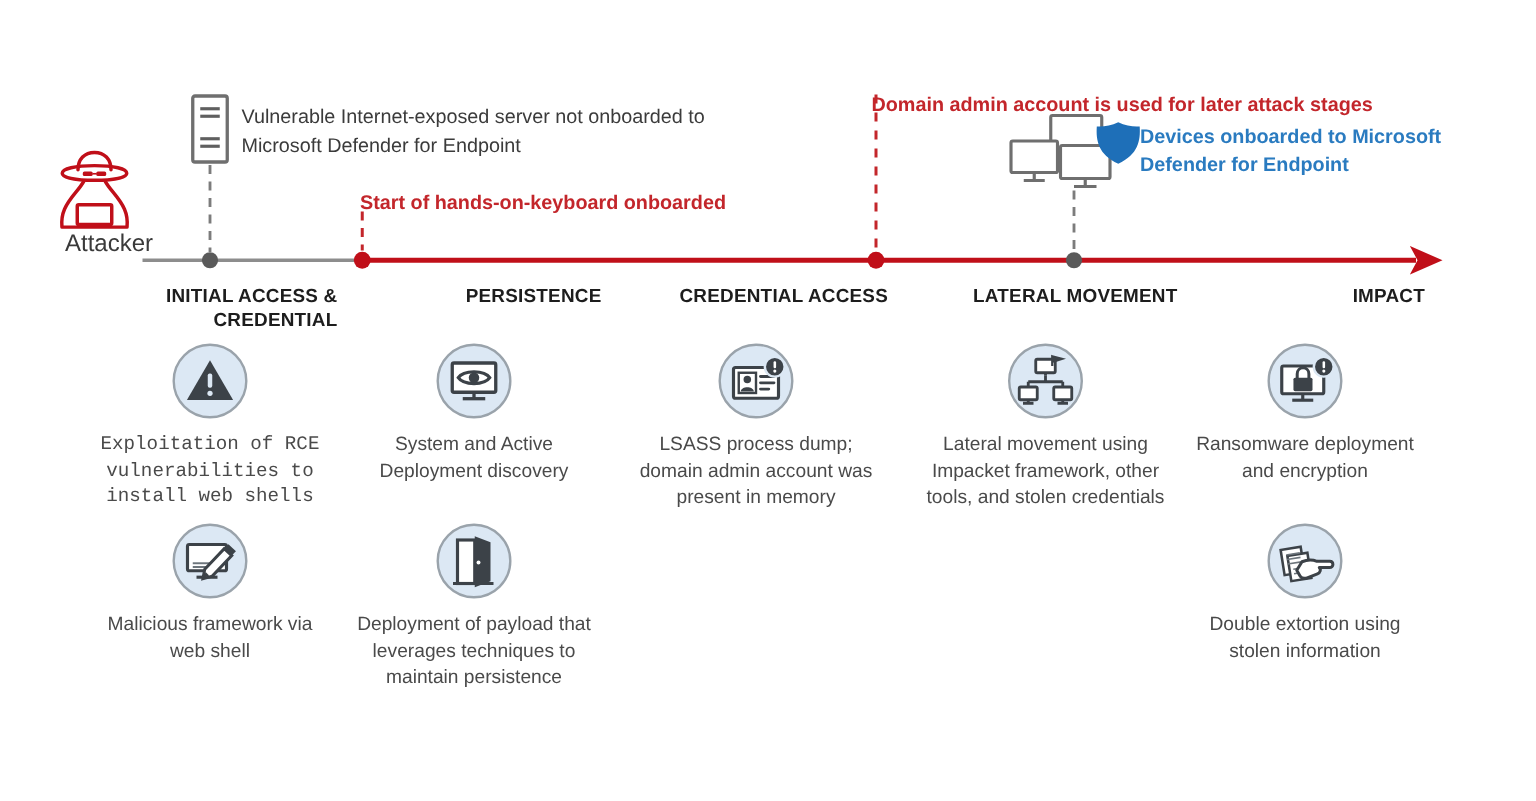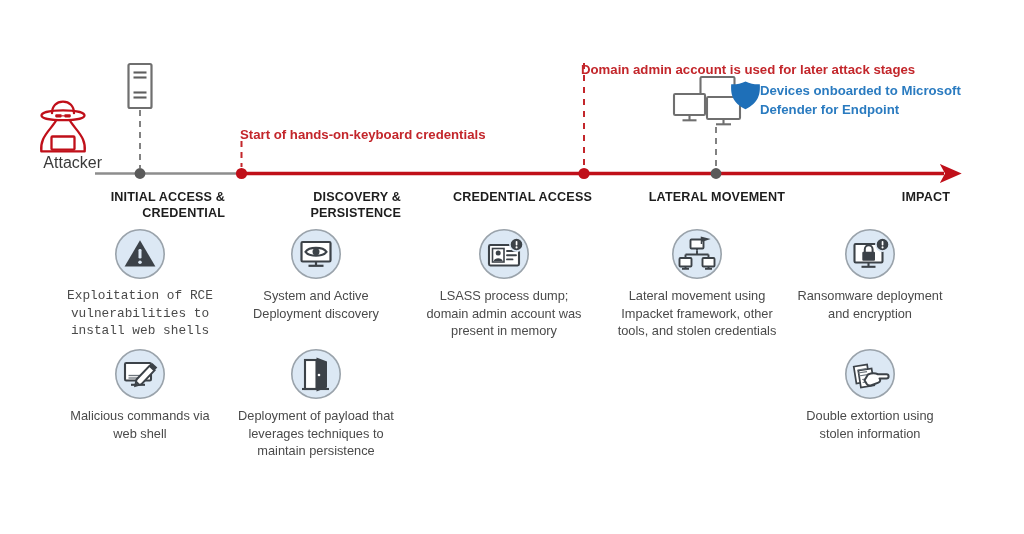--- a/index.html
+++ b/index.html
@@ -172,20 +172,21 @@
 
   <svg class="server-icon" width="32" height="50" viewBox="0 0 32 50">
     <rect x="4.5" y="2" width="23" height="44" rx="1.5" fill="#ffffff" stroke="#6f6f6f" stroke-width="2.2"></rect>
     <g stroke="#5f5f5f" stroke-width="2.1" stroke-linecap="butt">
       <line x1="9.5" y1="10.5" x2="22.5" y2="10.5"></line>
       <line x1="9.5" y1="15.5" x2="22.5" y2="15.5"></line>
       <line x1="9.5" y1="30.5" x2="22.5" y2="30.5"></line>
       <line x1="9.5" y1="35.5" x2="22.5" y2="35.5"></line>
     </g>
   </svg>
+  <div class="server-note">Vulnerable Internet-exposed server not onboarded to Microsoft Defender for Endpoint</div>
 
   <svg class="devices-icon" width="92" height="55" viewBox="0 0 92 55">
     <g fill="#ffffff" stroke="#6f6f6f" stroke-width="2.1" stroke-linejoin="round">
 
       <rect x="28.5" y="2" width="34" height="23" rx="1.2"></rect>
       <line x1="45.5" y1="25" x2="45.5" y2="30.5" stroke-width="2.1"></line>
       <line x1="38" y1="30.8" x2="53" y2="30.8" stroke-width="2.1"></line>
 
       <rect x="2" y="19" width="31" height="21" rx="1.2"></rect>
       <line x1="17.5" y1="40" x2="17.5" y2="45" stroke-width="2.1"></line>
@@ -194,29 +195,28 @@
       <rect x="35" y="22" width="33" height="22" rx="1.2"></rect>
       <line x1="51.5" y1="44" x2="51.5" y2="49" stroke-width="2.1"></line>
       <line x1="44" y1="49.3" x2="59" y2="49.3" stroke-width="2.1"></line>
     </g>
 
     <path d="M73.5,6.5 C68.6,9.0 63.2,9.6 59.2,9.3 C58.6,18.8 60.2,27.9 73.5,34.2
              C86.8,27.9 88.4,18.8 87.8,9.3 C83.8,9.6 78.4,9.0 73.5,6.5 Z" fill="#1E6FB8"></path>
   </svg>
   <div class="devices-note">Devices onboarded to Microsoft Defender for Endpoint</div>
 
-  <div class="anno-red anno-keyboard">Start of hands-on-keyboard credentials</div>
+  <div class="anno-red anno-keyboard">Start of hands-on-keyboard onboarded</div>
   <div class="anno-red anno-domain">Domain admin account is used for later attack stages</div>
 
   <div class="stage-label" style="left:55px; top:189px; width:170px;">
     <div>INITIAL ACCESS &amp;</div>
     <div>CREDENTIAL</div>
   </div>
   <div class="stage-label" style="left:231px; top:189px; width:170px;">
-    <div>DISCOVERY &amp;</div>
     <div>PERSISTENCE</div>
   </div>
   <div class="stage-label" style="left:416px; top:189px; width:176px;">
     <div>CREDENTIAL ACCESS</div>
   </div>
   <div class="stage-label" style="left:609px; top:189px; width:176px;">
     <div>LATERAL MOVEMENT</div>
   </div>
   <div class="stage-label" style="left:790px; top:189px; width:160px;">
     <div>IMPACT</div>
@@ -244,21 +244,21 @@
         <line x1="14.5" y1="27.5" x2="30.5" y2="27.5"></line>
         <line x1="14.5" y1="30" x2="27" y2="30"></line>
       </g>
 
       <g>
         <path d="M22.5,31.5 L35.5,17.8 L40.5,22.4 L27.5,36.1 L21.3,37.8 Z" fill="#ffffff" stroke="#3c4248" stroke-width="2"></path>
         <path d="M35.5,17.8 L40.5,22.4 L43.3,19.5 L38.3,14.9 Z" fill="#3c4248"></path>
         <path d="M21.3,37.8 L23.1,33.4 L25.4,35.6 Z" fill="#3c4248"></path>
       </g>
     </svg>
-    <span class="item-text">Malicious commands via web shell</span>
+    <span class="item-text">Malicious framework via web shell</span>
   </div>
 
   <div class="item" style="left:236px; top:228px; width:160px;">
     <svg class="item-icon" width="52" height="52" viewBox="0 0 52 52">
       <circle cx="26" cy="26" r="24.2" fill="#DCE8F4" stroke="#9aa3ab" stroke-width="1.6"></circle>
       <g fill="none" stroke="#3c4248" stroke-width="2.2" stroke-linejoin="round">
         <rect x="11.5" y="14" width="29" height="19.5" rx="1.2" fill="#ffffff"></rect>
         <line x1="26" y1="33.5" x2="26" y2="37.5"></line>
         <line x1="18.5" y1="37.8" x2="33.5" y2="37.8"></line>
       </g>

